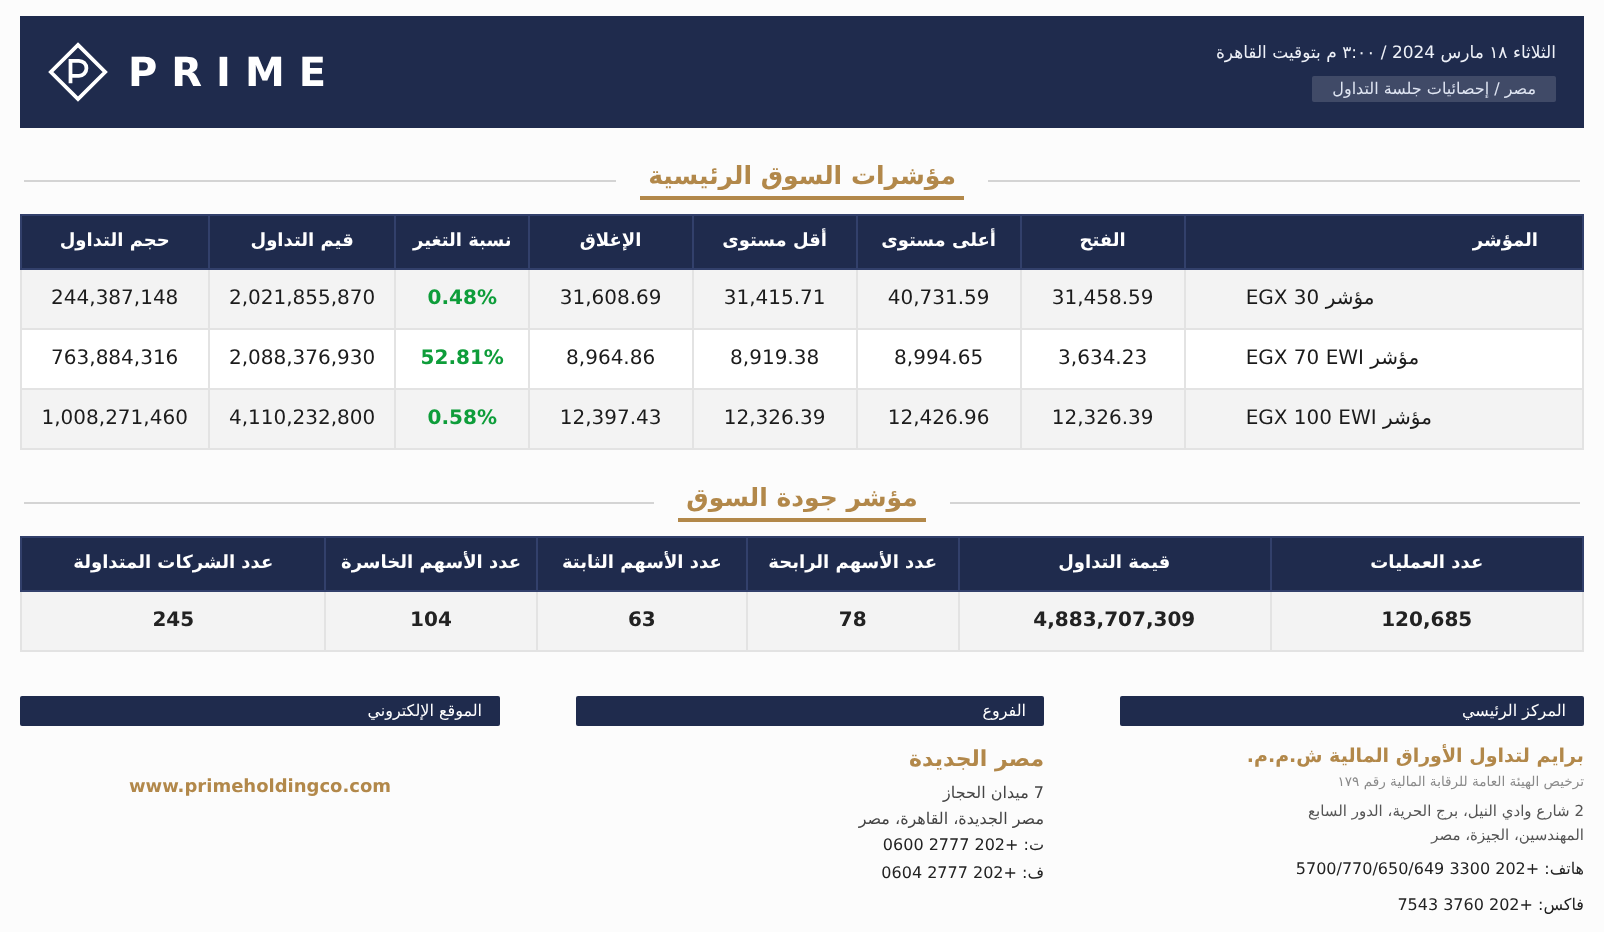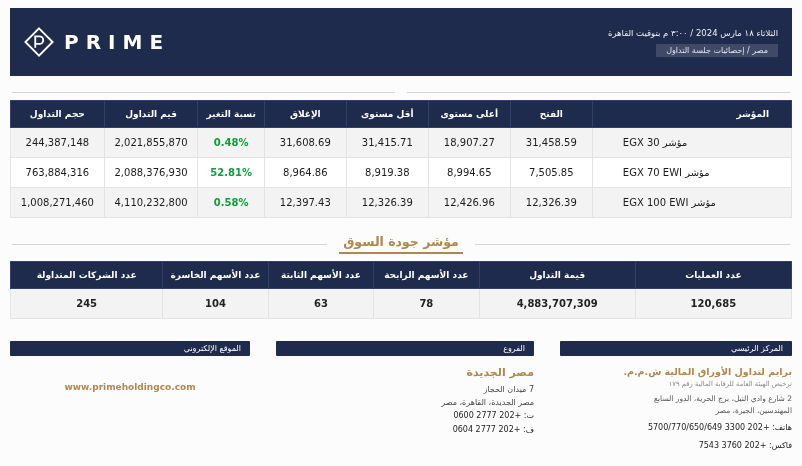--- a/index.html
+++ b/index.html
@@ -1,20 +1,20 @@
 <!DOCTYPE html>
 <html lang="ar"><head>
 <meta charset="utf-8">
 <style>
   html,body{margin:0;padding:0;}
   body{background:#e9e9e9;font-family:"DejaVu Sans",sans-serif;}
   .page{width:802px;height:466px;background:#fcfcfc;box-sizing:border-box;padding:8px 10px;overflow:hidden;margin:0 auto;}
 
   
-  .topbar{height:68px;background:#1f2b4d;display:flex;justify-content:space-between;align-items:center;padding:0 14px;box-sizing:border-box;}
+  .topbar{height:56px;background:#1f2b4d;display:flex;justify-content:space-between;align-items:center;padding:0 14px;box-sizing:border-box;}
   .brand{display:flex;align-items:center;gap:10px;}
   .brand-text{color:#ffffff;font-size:20px;font-weight:bold;letter-spacing:7px;}
   .topbar-right{text-align:right;}
   .date-line{color:#eef1f8;font-size:8.5px;}
   .context-chip{display:inline-block;background:rgba(255,255,255,.15);color:#dfe5f2;font-size:8px;padding:2px 10px;margin-top:5px;border-radius:1px;}
 
   
   .section-title{display:flex;align-items:center;gap:12px;margin:16px 2px 7px;}
   .section-title .line{flex:1;height:1px;background:#d4d4d4;}
   .section-title .text{color:#b2884a;font-weight:bold;font-size:12.5px;padding:0 4px 3px;border-bottom:2px solid #b2884a;}
@@ -23,21 +23,21 @@
   table{width:100%;border-collapse:collapse;table-layout:fixed;border-radius:25px;}
   th{background:#1f2b4d;color:#ffffff;font-size:9px;font-weight:bold;padding:8px 3px;border:1px solid #32406b;direction:rtl;text-align:center;}
   td{font-size:10px;color:#1b1b1b;padding:9px 3px;border:1px solid #e3e3e3;direction:rtl;text-align:center;background:#ffffff;}
   .tbl-main tbody tr:nth-child(odd) td{background:#f3f3f3;}
   td.chg{color:#0e9d3a;font-weight:bold;}
   th.idx-h{text-align:right;padding-right:22px;}
   td.idx{text-align:left;padding-left:30px;}
   .tbl-quality td{background:#f3f3f3;font-weight:bold;color:#222;}
 
   
-  .footer{display:flex;gap:26px;margin-top:22px;}
+  .footer{display:flex;gap:38px;margin-top:22px;}
   .badge{background:#1f2b4d;color:#ffffff;font-size:8px;padding:3px 9px;text-align:right;border-radius:1px;}
   .website-col{width:240px;}
   .branches-col{flex:1;}
   .head-col{width:232px;}
   .url{color:#b2884a;font-weight:bold;font-size:9px;text-align:center;margin-top:26px;}
   .branches{display:flex;gap:20px;margin-top:10px;direction:rtl;}
   .branch{flex:1;text-align:right;}
   .branch-name{color:#b2884a;font-weight:bold;font-size:11px;margin-bottom:4px;}
   .branch-line{font-size:8px;color:#444;line-height:1.65;}
   .branch-tel{font-size:8px;color:#222;line-height:1.65;}
@@ -61,20 +61,21 @@
       <span class="brand-text">PRIME</span>
     </div>
     <div class="topbar-right" dir="rtl">
       <div class="date-line">الثلاثاء ١٨ مارس 2024 / ٣:٠٠ م بتوقيت القاهرة</div>
       <div class="context-chip">مصر / إحصائيات جلسة التداول</div>
     </div>
   </div>
 
   <div class="section-title">
     <span class="line"></span>
+    <span class="text">مؤشرات السوق الرئيسية</span>
     <span class="line"></span>
   </div>
 
   <table class="tbl-main">
     <colgroup>
       <col style="width:12%">
         <col style="width:12%">
         <col style="width:8.5%">
         <col style="width:10.5%">
       <col style="width:10.5%">
@@ -94,32 +95,32 @@
         <th class="idx-h">المؤشر</th>
       </tr>
     </thead>
     <tbody>
       <tr>
         <td>244,387,148</td>
         <td>2,021,855,870</td>
         <td class="chg">0.48%</td>
         <td>31,608.69</td>
         <td>31,415.71</td>
-        <td>18,907.27</td>
+        <td>40,731.59</td>
         <td>31,458.59</td>
         <td class="idx">مؤشر EGX 30</td>
       </tr>
       <tr>
         <td>763,884,316</td>
         <td>2,088,376,930</td>
         <td class="chg">52.81%</td>
         <td>8,964.86</td>
         <td>8,919.38</td>
         <td>8,994.65</td>
-        <td>7,505.85</td>
+        <td>3,634.23</td>
         <td class="idx">مؤشر EGX 70 EWI</td>
       </tr>
       <tr>
         <td>1,008,271,460</td>
         <td>4,110,232,800</td>
         <td class="chg">0.58%</td>
         <td>12,397.43</td>
         <td>12,326.39</td>
         <td>12,426.96</td>
         <td>12,326.39</td>

